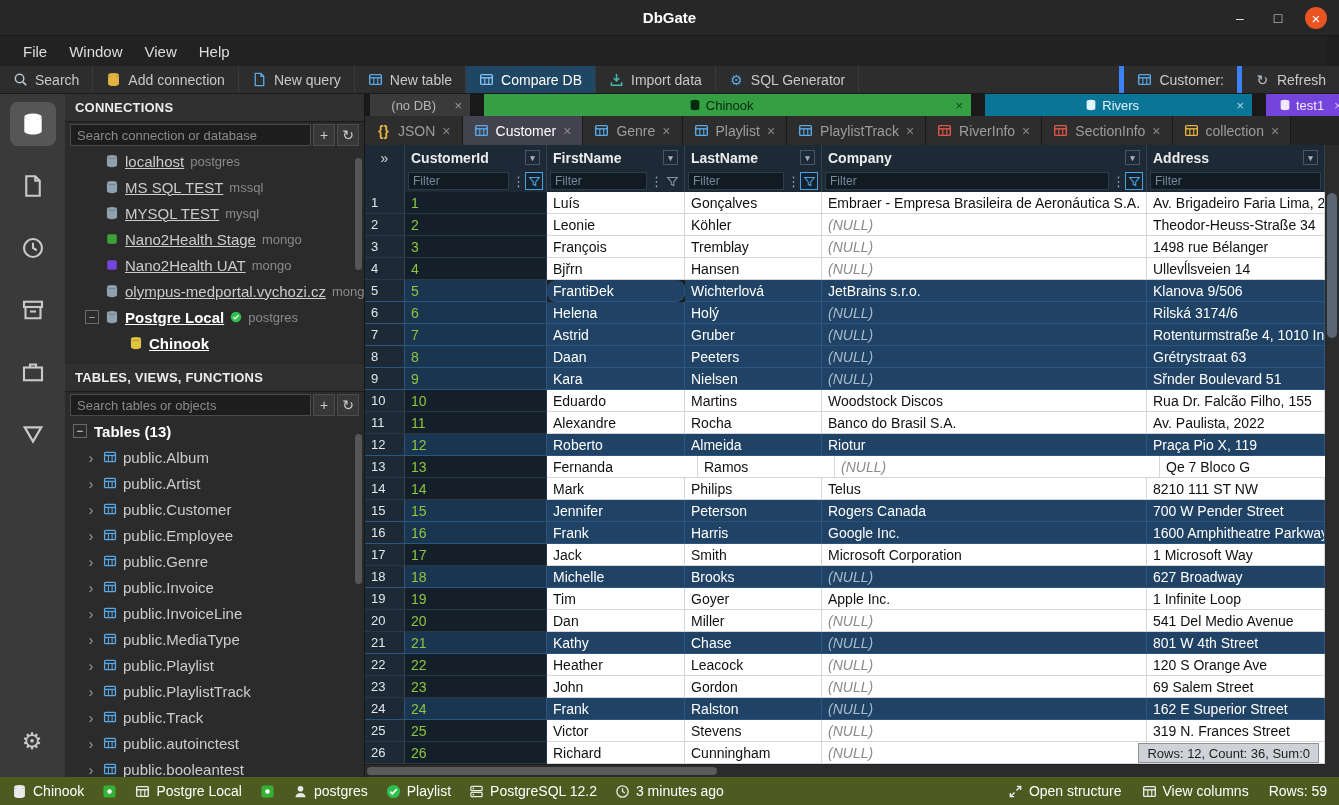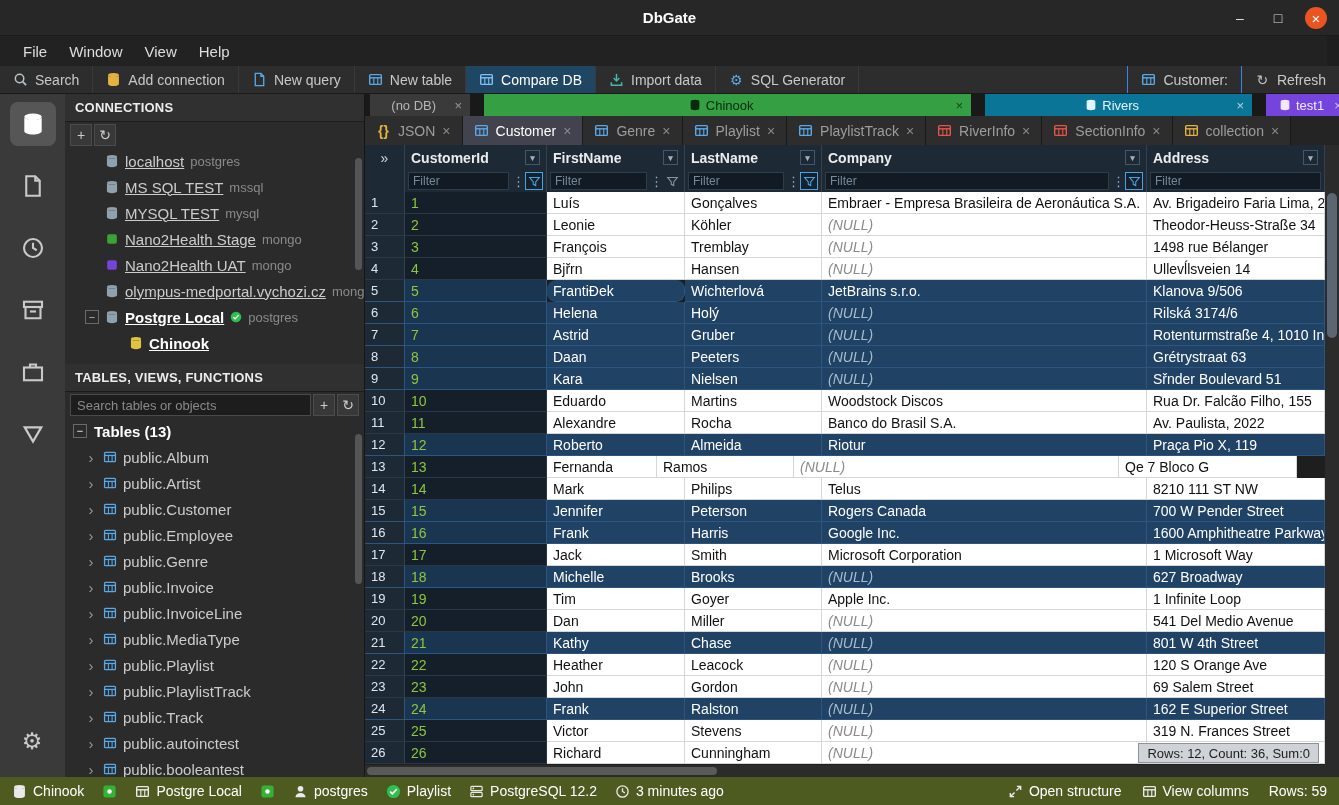--- a/index.html
+++ b/index.html
@@ -21,21 +21,21 @@
     display:flex;align-items:center;padding-left:12px;}
   .menu-item{color:#ddd;font-size:15px;padding:4px 11px;}
 
   
   .toolbar{position:absolute;top:66px;left:0;right:0;height:28px;background:#2d2d2d;
     display:flex;align-items:stretch;border-bottom:1px solid #1a1a1a;}
   .tb-group{display:flex;}
   .tb-right{margin-left:auto;display:flex;}
   .tb-item{display:flex;align-items:center;gap:7px;padding:0 13px;color:#c8c8c8;
     font-size:14px;border-right:1px solid #3a3a3a;}
-  .tb-right .tb-item{border-left:1px solid #3b82f6;border-right:none;}
+  .tb-right .tb-item{border-left:5px solid #3b82f6;border-right:none;}
   .tb-item.active{background:#1f4662;color:#fff;}
 
   .main{position:absolute;top:94px;left:0;right:0;bottom:28px;}
 
   
   .iconstrip{position:absolute;left:0;top:0;bottom:0;width:65px;background:#3a3a3a;
     display:flex;flex-direction:column;align-items:center;padding-top:8px;gap:18px;}
   .nav-icon{width:46px;height:44px;display:flex;align-items:center;justify-content:center;
     color:#c9c9c9;border-radius:8px;font-size:22px;}
   .nav-icon.active{background:#565656;color:#fff;}
@@ -292,20 +292,21 @@
           </span>
         </div>
         <div class="nav-icon bottom">
           <span class="ic" style="height: 24px; width: 24px; font-size: 23px;">⚙</span>
         </div>
       </div>
 
     <div class="leftpanel">
       <div class="section-header">CONNECTIONS</div>
       <div class="search-row">
+        <input class="search-input" placeholder="Search connection or database" style="">
         <div class="sq-btn">+</div>
         <div class="sq-btn">↻</div>
       </div>
       <div id="conn-list">
           <div class="conn-item">
             <span class="expander hidden">−</span>
             <span class="ic" style="height: 14px; width: 14px; color: rgb(143, 161, 174);">
               <svg viewBox="0 0 16 16">
                 <ellipse cx="8" cy="3.2" rx="5.8" ry="2.2" fill="currentColor"></ellipse>
                 <path fill="currentColor" d="M2.2 3.6v9.2c0 1.2 2.6 2.2 5.8 2.2s5.8-1 5.8-2.2V3.6c-.9 1-3 1.7-5.8 1.7s-4.9-.7-5.8-1.7z"></path>
@@ -887,21 +888,21 @@
               <div class="g-cell g-gutter" style="width: 40px;">12</div>
               <div class="g-cell g-id" style="width: 142px;">12</div>
               <div class="g-cell" style="width: 138px;">Roberto</div>
               <div class="g-cell" style="width: 137px;">Almeida</div>
               <div class="g-cell" style="width: 325px;">Riotur</div>
               <div class="g-cell" style="width: 178px;">Praça Pio X, 119</div>
             </div>
             <div class="g-row">
               <div class="g-cell g-gutter" style="width: 40px;">13</div>
               <div class="g-cell g-id" style="width: 142px;">13</div>
-              <div class="g-cell" style="width: 110px;">Fernanda</div>
+              <div class="g-cell" style="width: 151px;">Fernanda</div>
               <div class="g-cell" style="width: 137px;">Ramos</div>
               <div class="g-cell" style="width: 325px;">
                 <span class="null">(NULL)</span>
               </div>
               <div class="g-cell" style="width: 178px;">Qe 7 Bloco G</div>
             </div>
             <div class="g-row">
               <div class="g-cell g-gutter" style="width: 40px;">14</div>
               <div class="g-cell g-id" style="width: 142px;">14</div>
               <div class="g-cell" style="width: 138px;">Mark</div>

